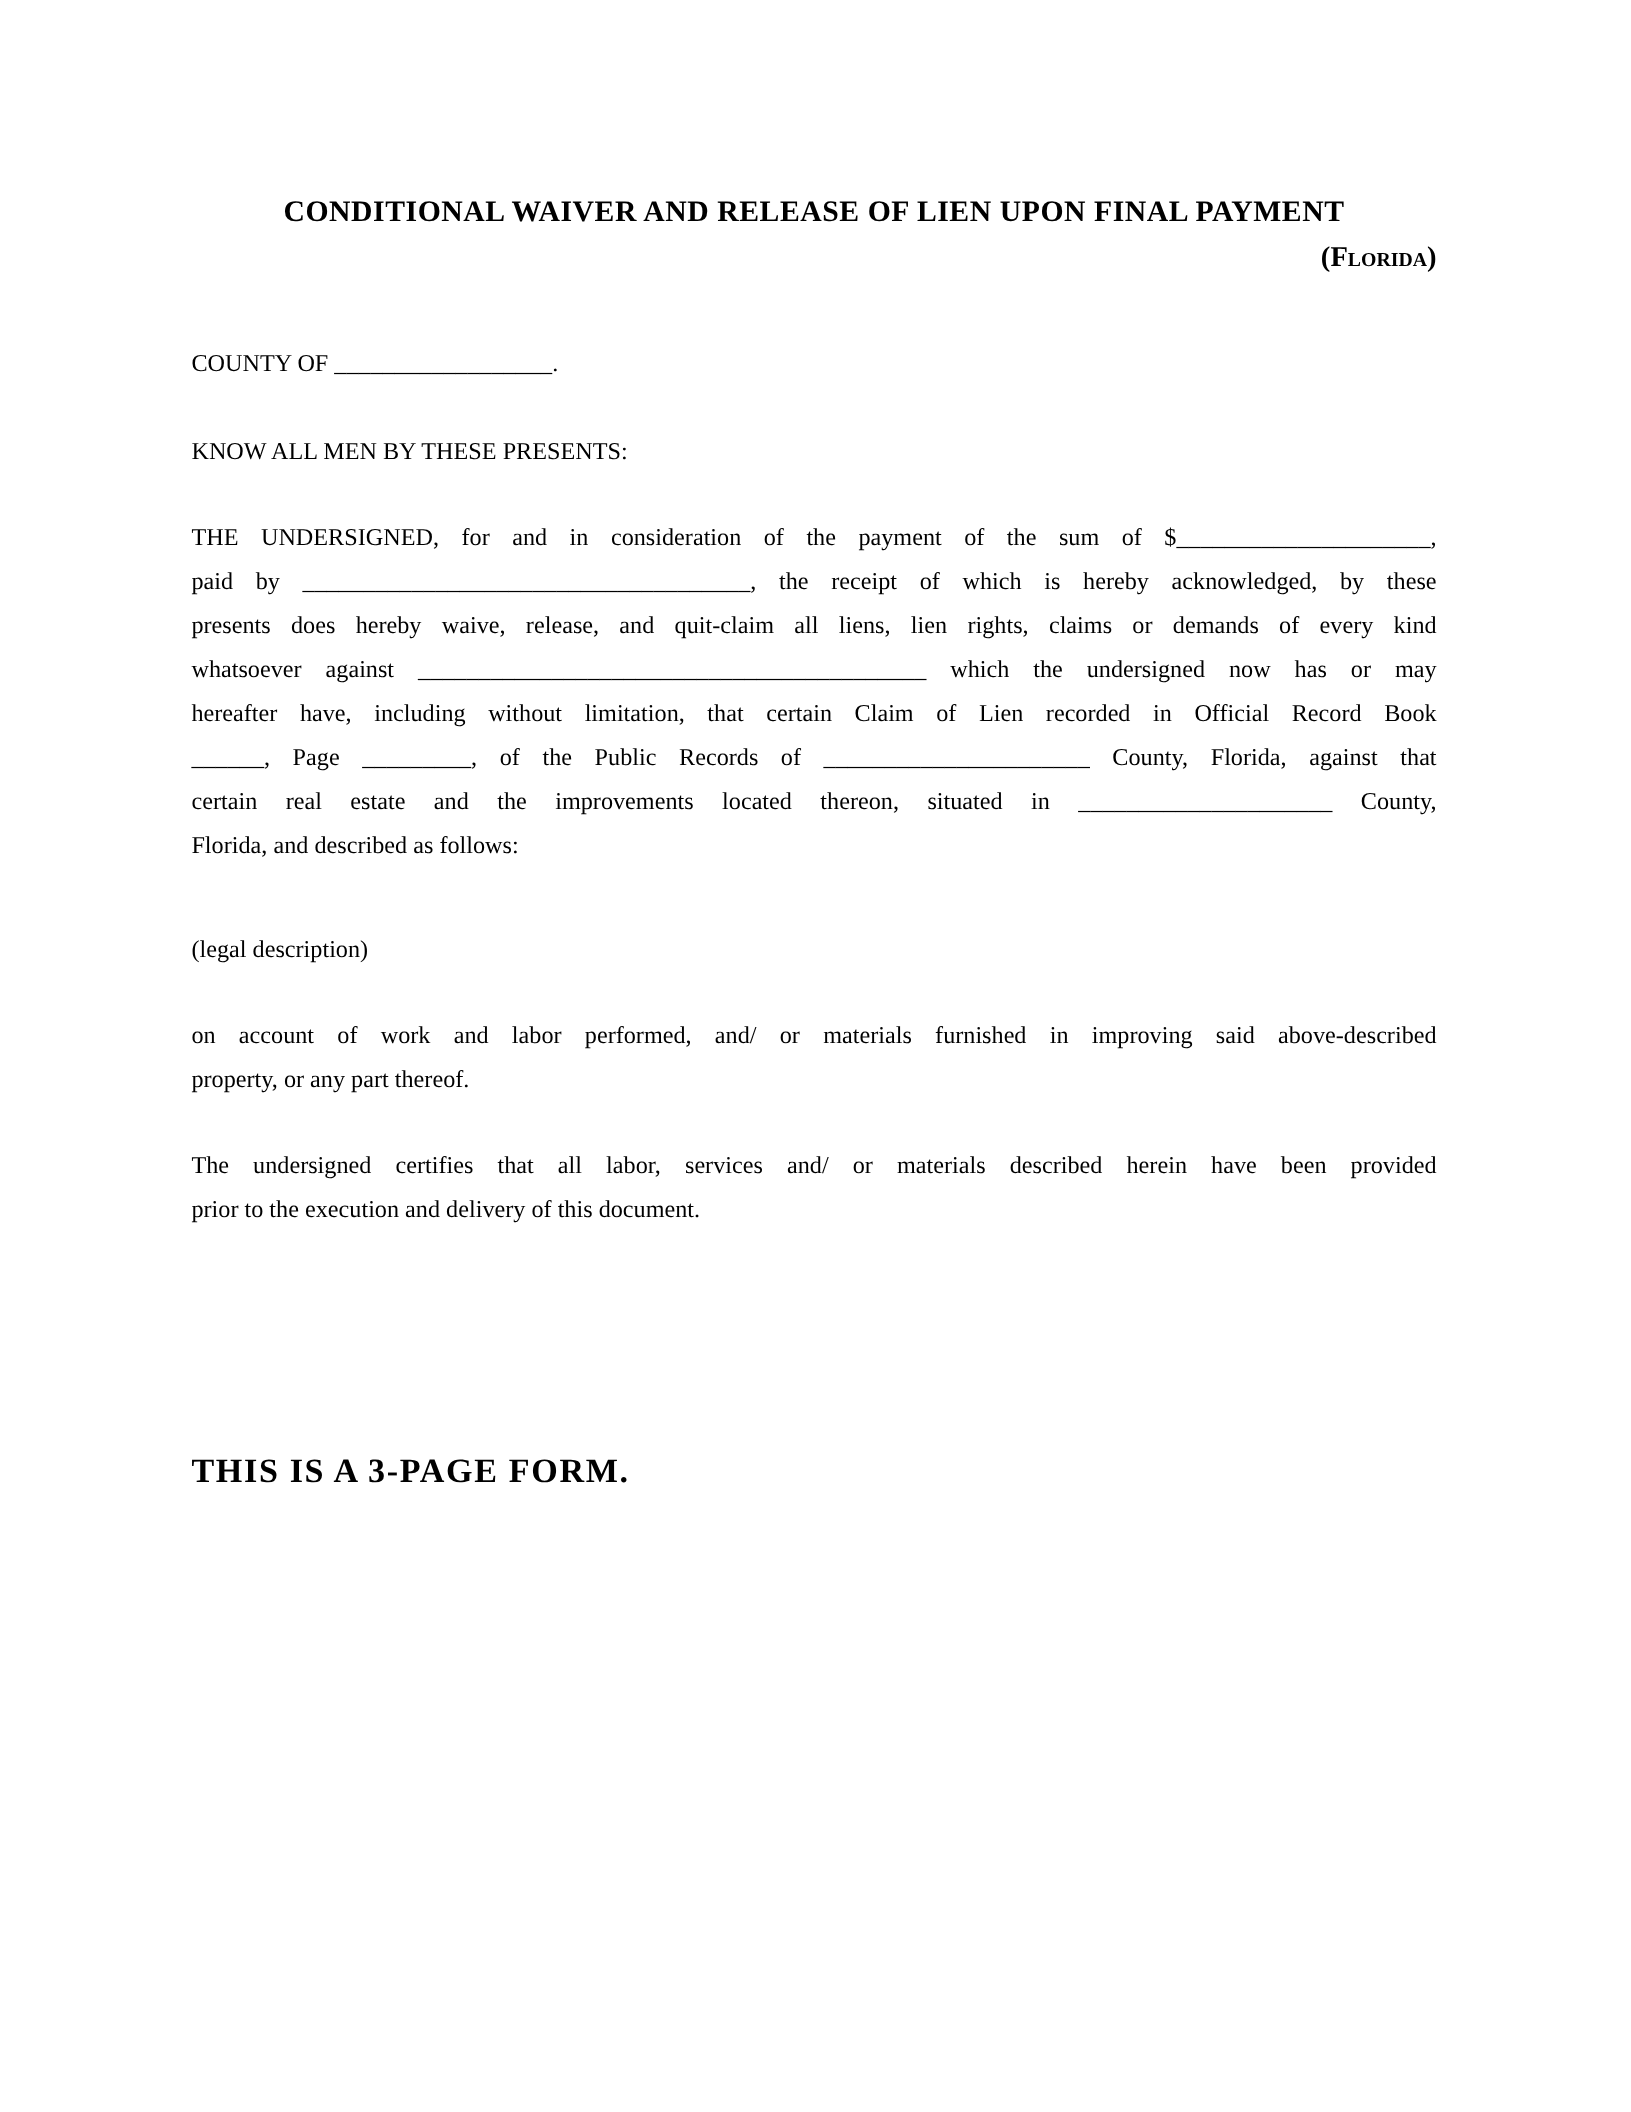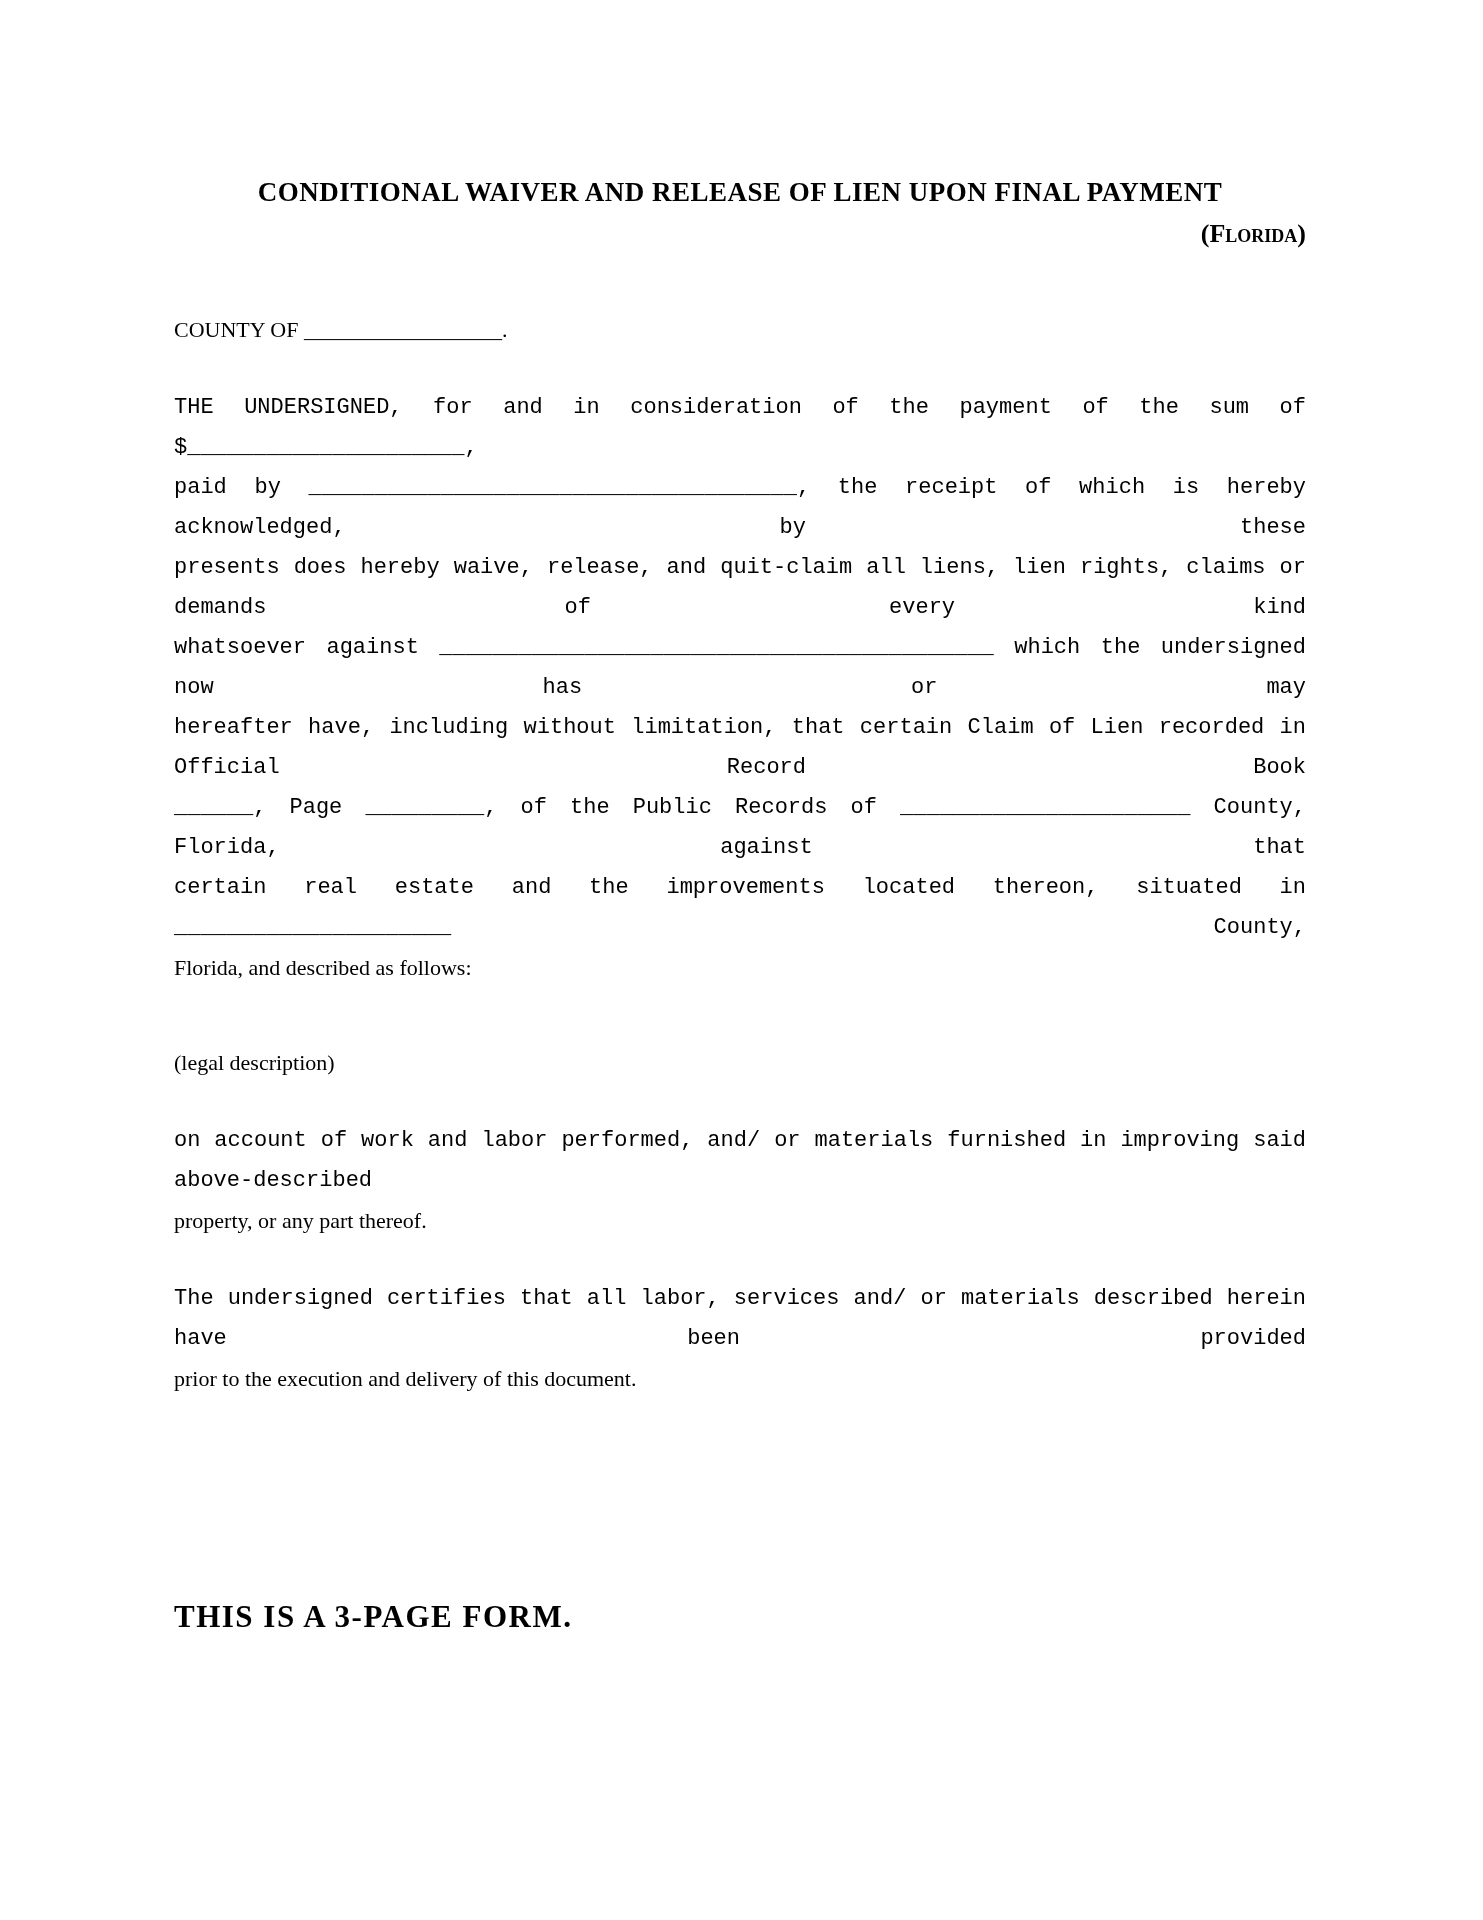--- a/index.html
+++ b/index.html
@@ -48,21 +48,20 @@
   .salutation {
     margin-top: 40px;
   }
   .para {
     margin-top: 38px;
   }
   .jline {
     text-align: justify;
     text-align-last: justify;
     text-justify: inter-word;
-    font-family: Liberation Mono, monospace;
   }
   .legal-label {
     margin-top: 55px;
   }
   .page-note {
     margin-top: 196px;
     font-size: 31px;
     font-weight: bold;
     letter-spacing: 1.5px;
     line-height: 44px;
@@ -74,20 +73,21 @@
 <div class="page">
 
   <div class="doc-title">CONDITIONAL WAIVER AND RELEASE OF LIEN UPON FINAL PAYMENT</div>
 
   <div class="doc-subtitle">(Florida)</div>
 
   <div class="state-block">
     <div class="caps-line">COUNTY OF __________________.</div>
   </div>
 
+  <div class="caps-line salutation">KNOW ALL MEN BY THESE PRESENTS:</div>
 
   <div class="para">
     <div class="line jline">THE UNDERSIGNED, for and in consideration of the payment of the sum of $_____________________,</div>
     <div class="line jline">paid by _____________________________________, the receipt of which is hereby acknowledged, by these</div>
     <div class="line jline">presents does hereby waive, release, and quit-claim all liens, lien rights, claims or demands of every kind</div>
     <div class="line jline">whatsoever against __________________________________________ which the undersigned now has or may</div>
     <div class="line jline">hereafter have, including without limitation, that certain Claim of Lien recorded in Official Record Book</div>
     <div class="line jline">______, Page _________, of the Public Records of ______________________ County, Florida, against that</div>
     <div class="line jline">certain real estate and the improvements located thereon, situated in _____________________ County,</div>
     <div class="line">Florida, and described as follows:</div>

